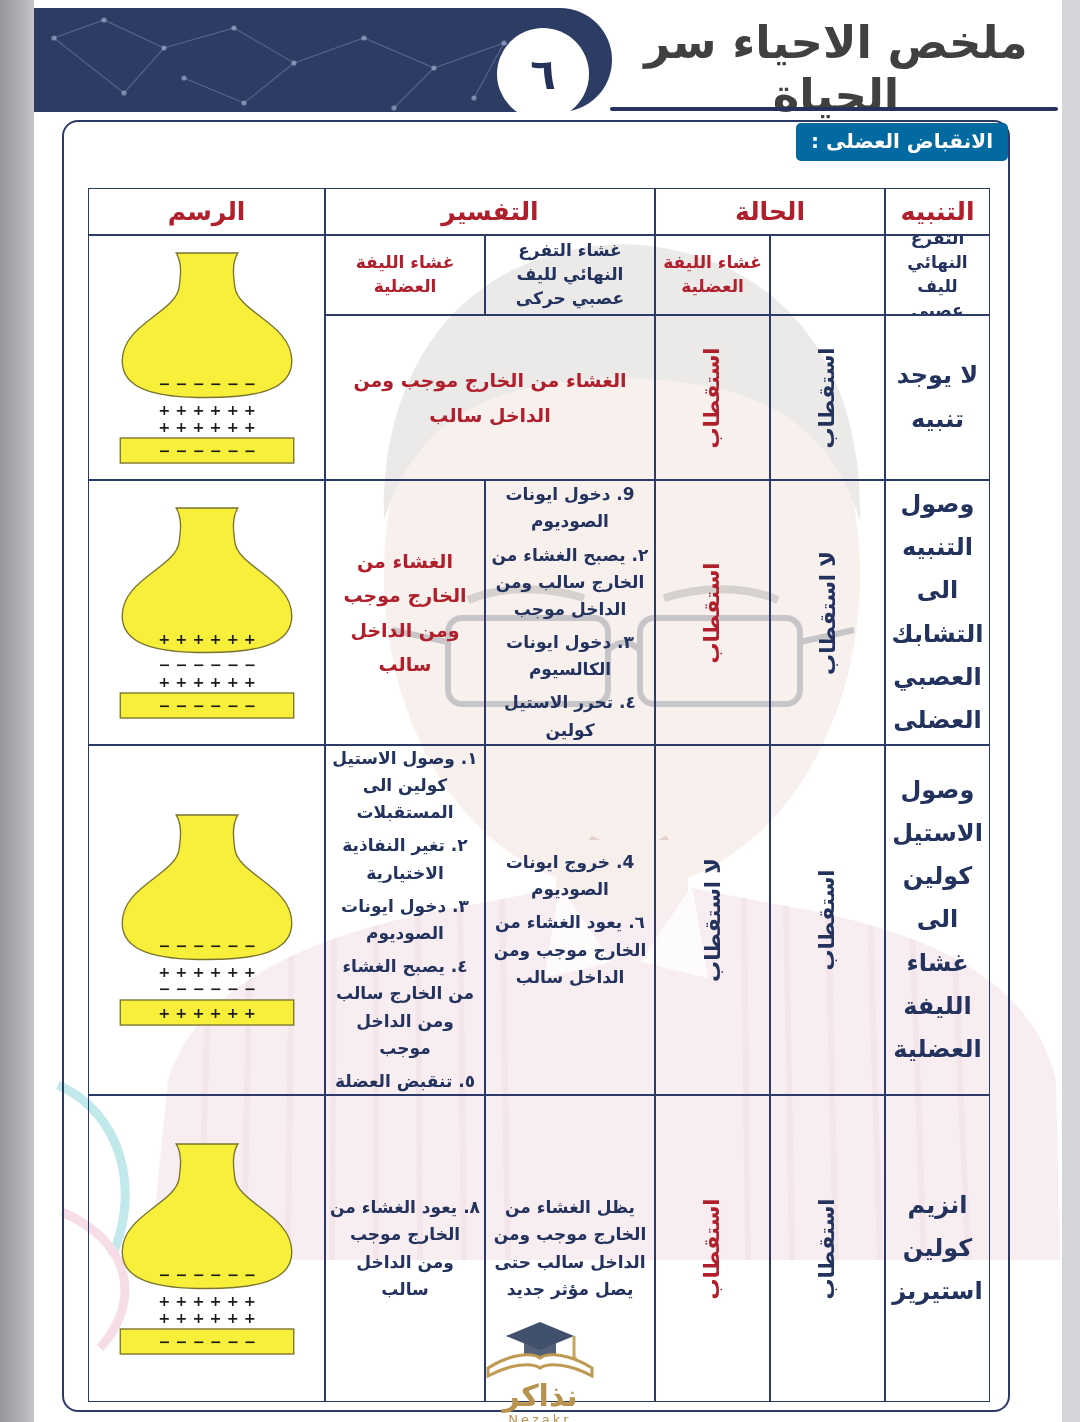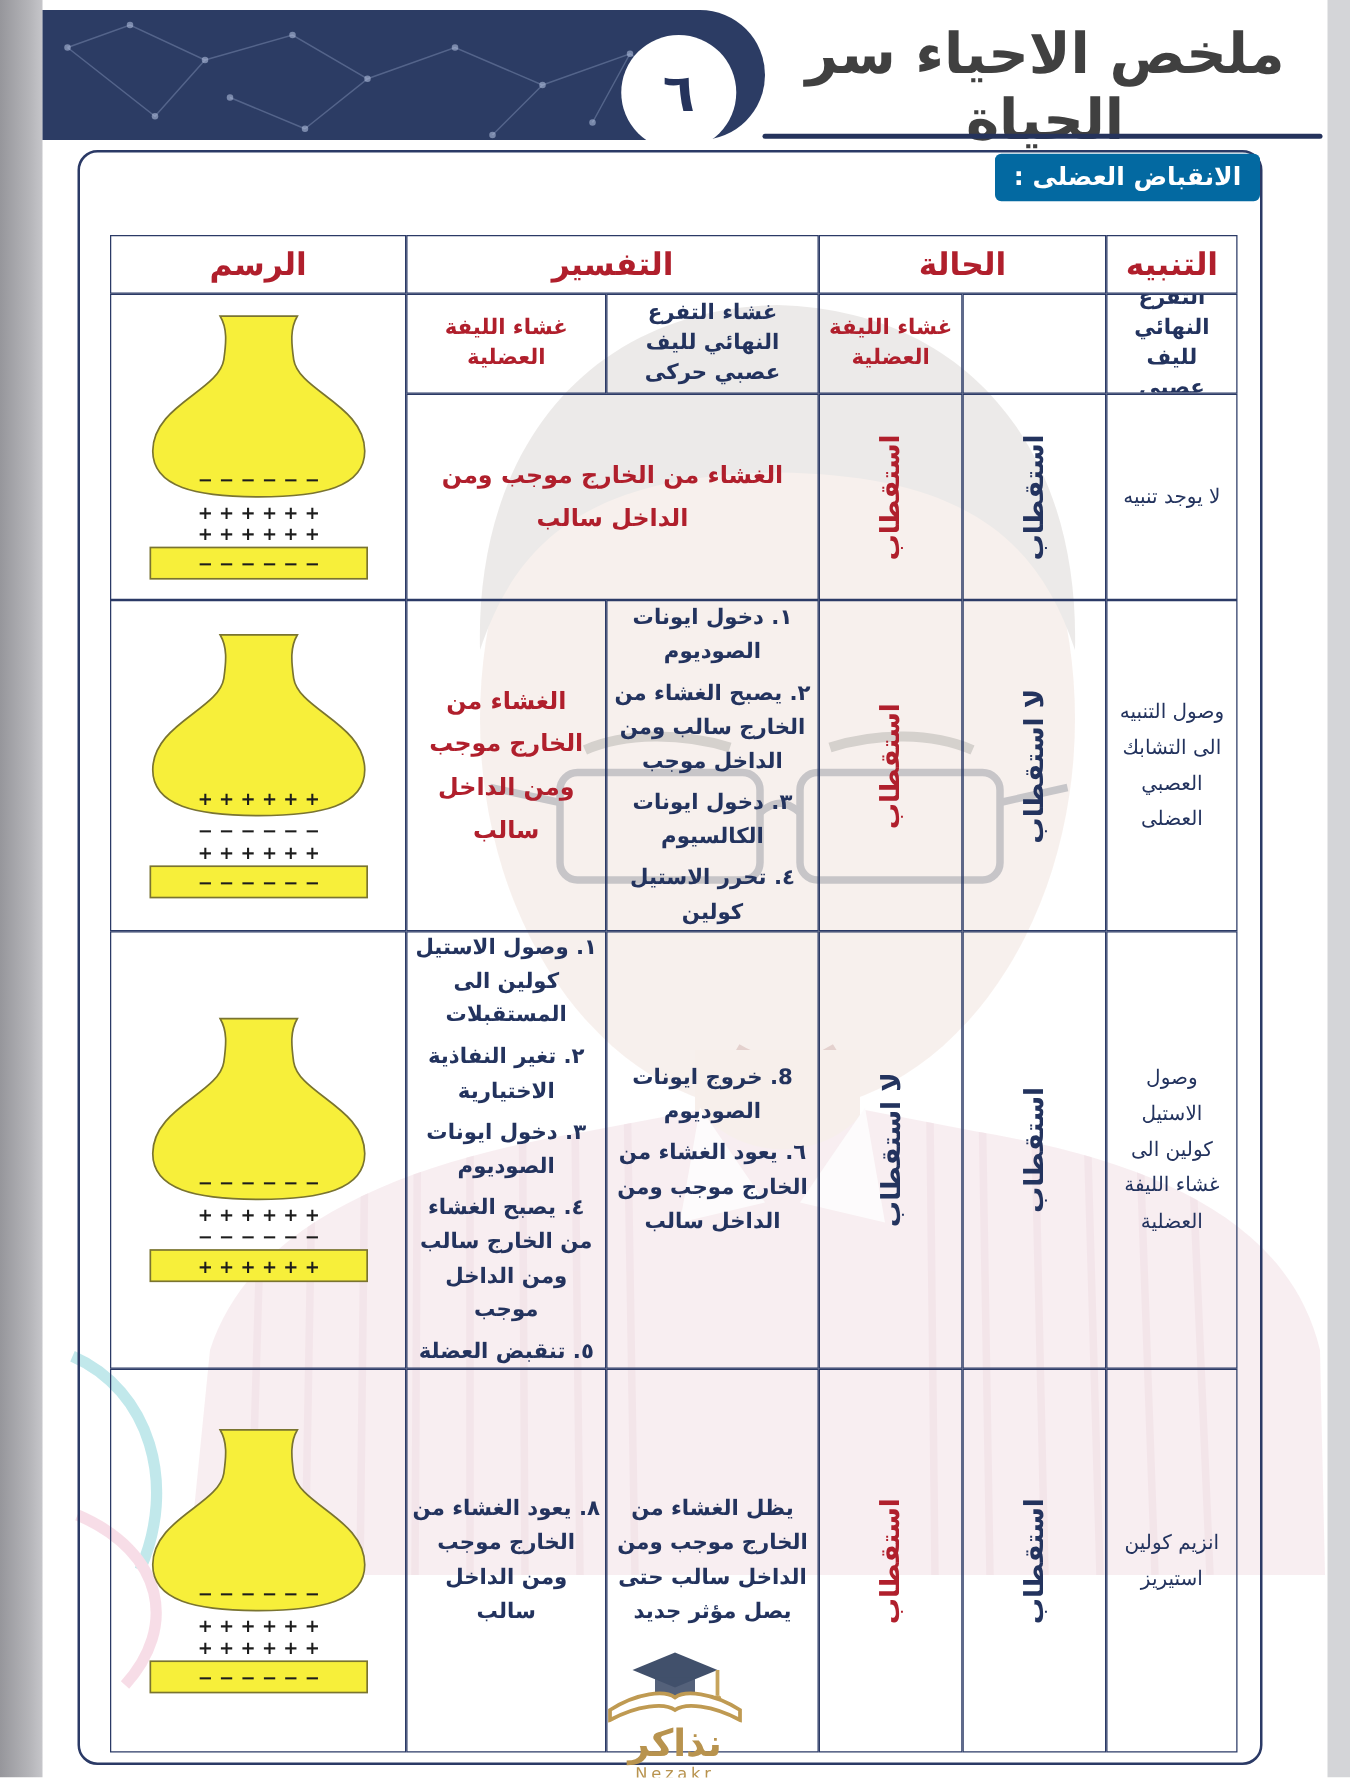--- a/index.html
+++ b/index.html
@@ -33,21 +33,21 @@
   
   .tbl{position:absolute;left:88px;top:188px;display:grid;z-index:3;direction:ltr;
     grid-template-columns:237px 160px 170px 115px 115px 105px;
     grid-template-rows:47px 80px 165px 265px 350px 307px;}
   .cell{border:1px solid #2b3a66;display:flex;flex-direction:column;align-items:center;justify-content:center;
     text-align:center;direction:rtl;overflow:hidden;padding:4px;box-sizing:border-box;}
   .hdr{color:#b01f2c;font-size:25px;font-weight:bold;}
   .sub{font-size:17px;font-weight:bold;line-height:1.4;}
   .sub-red{color:#b01f2c;}
   .sub-navy{color:#23335e;}
-  .stim{color:#23335e;font-size:16px;font-weight:normal;line-height:1.8;padding:6px;}
+  .stim{color:#23335e;font-size:24px;font-weight:bold;line-height:1.8;padding:6px;}
   .expl{font-size:17px;font-weight:bold;line-height:1.6;color:#23335e;}
   .expl .li{margin:3px 0;}
   .expl-red{color:#b01f2c;font-size:19px;line-height:1.8;}
   .vwrap{display:flex;align-items:center;justify-content:center;}
   .vert{transform:rotate(-90deg);white-space:nowrap;font-size:21px;font-weight:bold;letter-spacing:1px;}
   .v-red{color:#b01f2c;}
   .v-navy{color:#23335e;}
 
   .diagram{width:212px;height:226px;}
   .bulb{fill:#f7ef3a;stroke:#7a7430;stroke-width:1.4;}
@@ -195,34 +195,34 @@
         <text class="sym" x="110" y="174">+ + + + + +</text>
         <text class="sym" x="110" y="192">+ + + + + +</text>
         <rect class="bar" x="20" y="198" width="180" height="26"></rect>
         <text class="sym" x="110" y="217">− − − − − −</text>
       </svg>
     </div>
 
     <div class="cell expl expl-red" style="grid-column:2/4;grid-row:3">الغشاء من الخارج موجب ومن الداخل سالب</div>
     <div class="cell expl expl-red" style="grid-column:2;grid-row:4">الغشاء من الخارج موجب ومن الداخل سالب</div>
     <div class="cell expl" style="grid-column:3;grid-row:4">
-        <div class="li">١. دخول ايونات الصوديوم</div>
+        <div class="li">9. دخول ايونات الصوديوم</div>
         <div class="li">٢. يصبح الغشاء من الخارج سالب ومن الداخل موجب</div>
         <div class="li">٣. دخول ايونات الكالسيوم</div>
         <div class="li">٤. تحرر الاستيل كولين</div>
       </div>
     <div class="cell expl" style="grid-column:2;grid-row:5">
         <div class="li">١. وصول الاستيل كولين الى المستقبلات</div>
         <div class="li">٢. تغير النفاذية الاختيارية</div>
         <div class="li">٣. دخول ايونات الصوديوم</div>
         <div class="li">٤. يصبح الغشاء من الخارج سالب ومن الداخل موجب</div>
         <div class="li">٥. تنقبض العضلة</div>
       </div>
     <div class="cell expl" style="grid-column:3;grid-row:5">
-        <div class="li">8. خروج ايونات الصوديوم</div>
+        <div class="li">4. خروج ايونات الصوديوم</div>
         <div class="li">٦. يعود الغشاء من الخارج موجب ومن الداخل سالب</div>
       </div>
     <div class="cell expl" style="grid-column:2;grid-row:6">
         <div class="li">٨. يعود الغشاء من الخارج موجب ومن الداخل سالب</div>
       </div>
     <div class="cell expl" style="grid-column:3;grid-row:6">يظل الغشاء من الخارج موجب ومن الداخل سالب حتى يصل مؤثر جديد</div>
 
     <div class="cell vwrap" style="grid-column:4;grid-row:3">
         <span class="vert v-red">استقطاب</span>
       </div>

